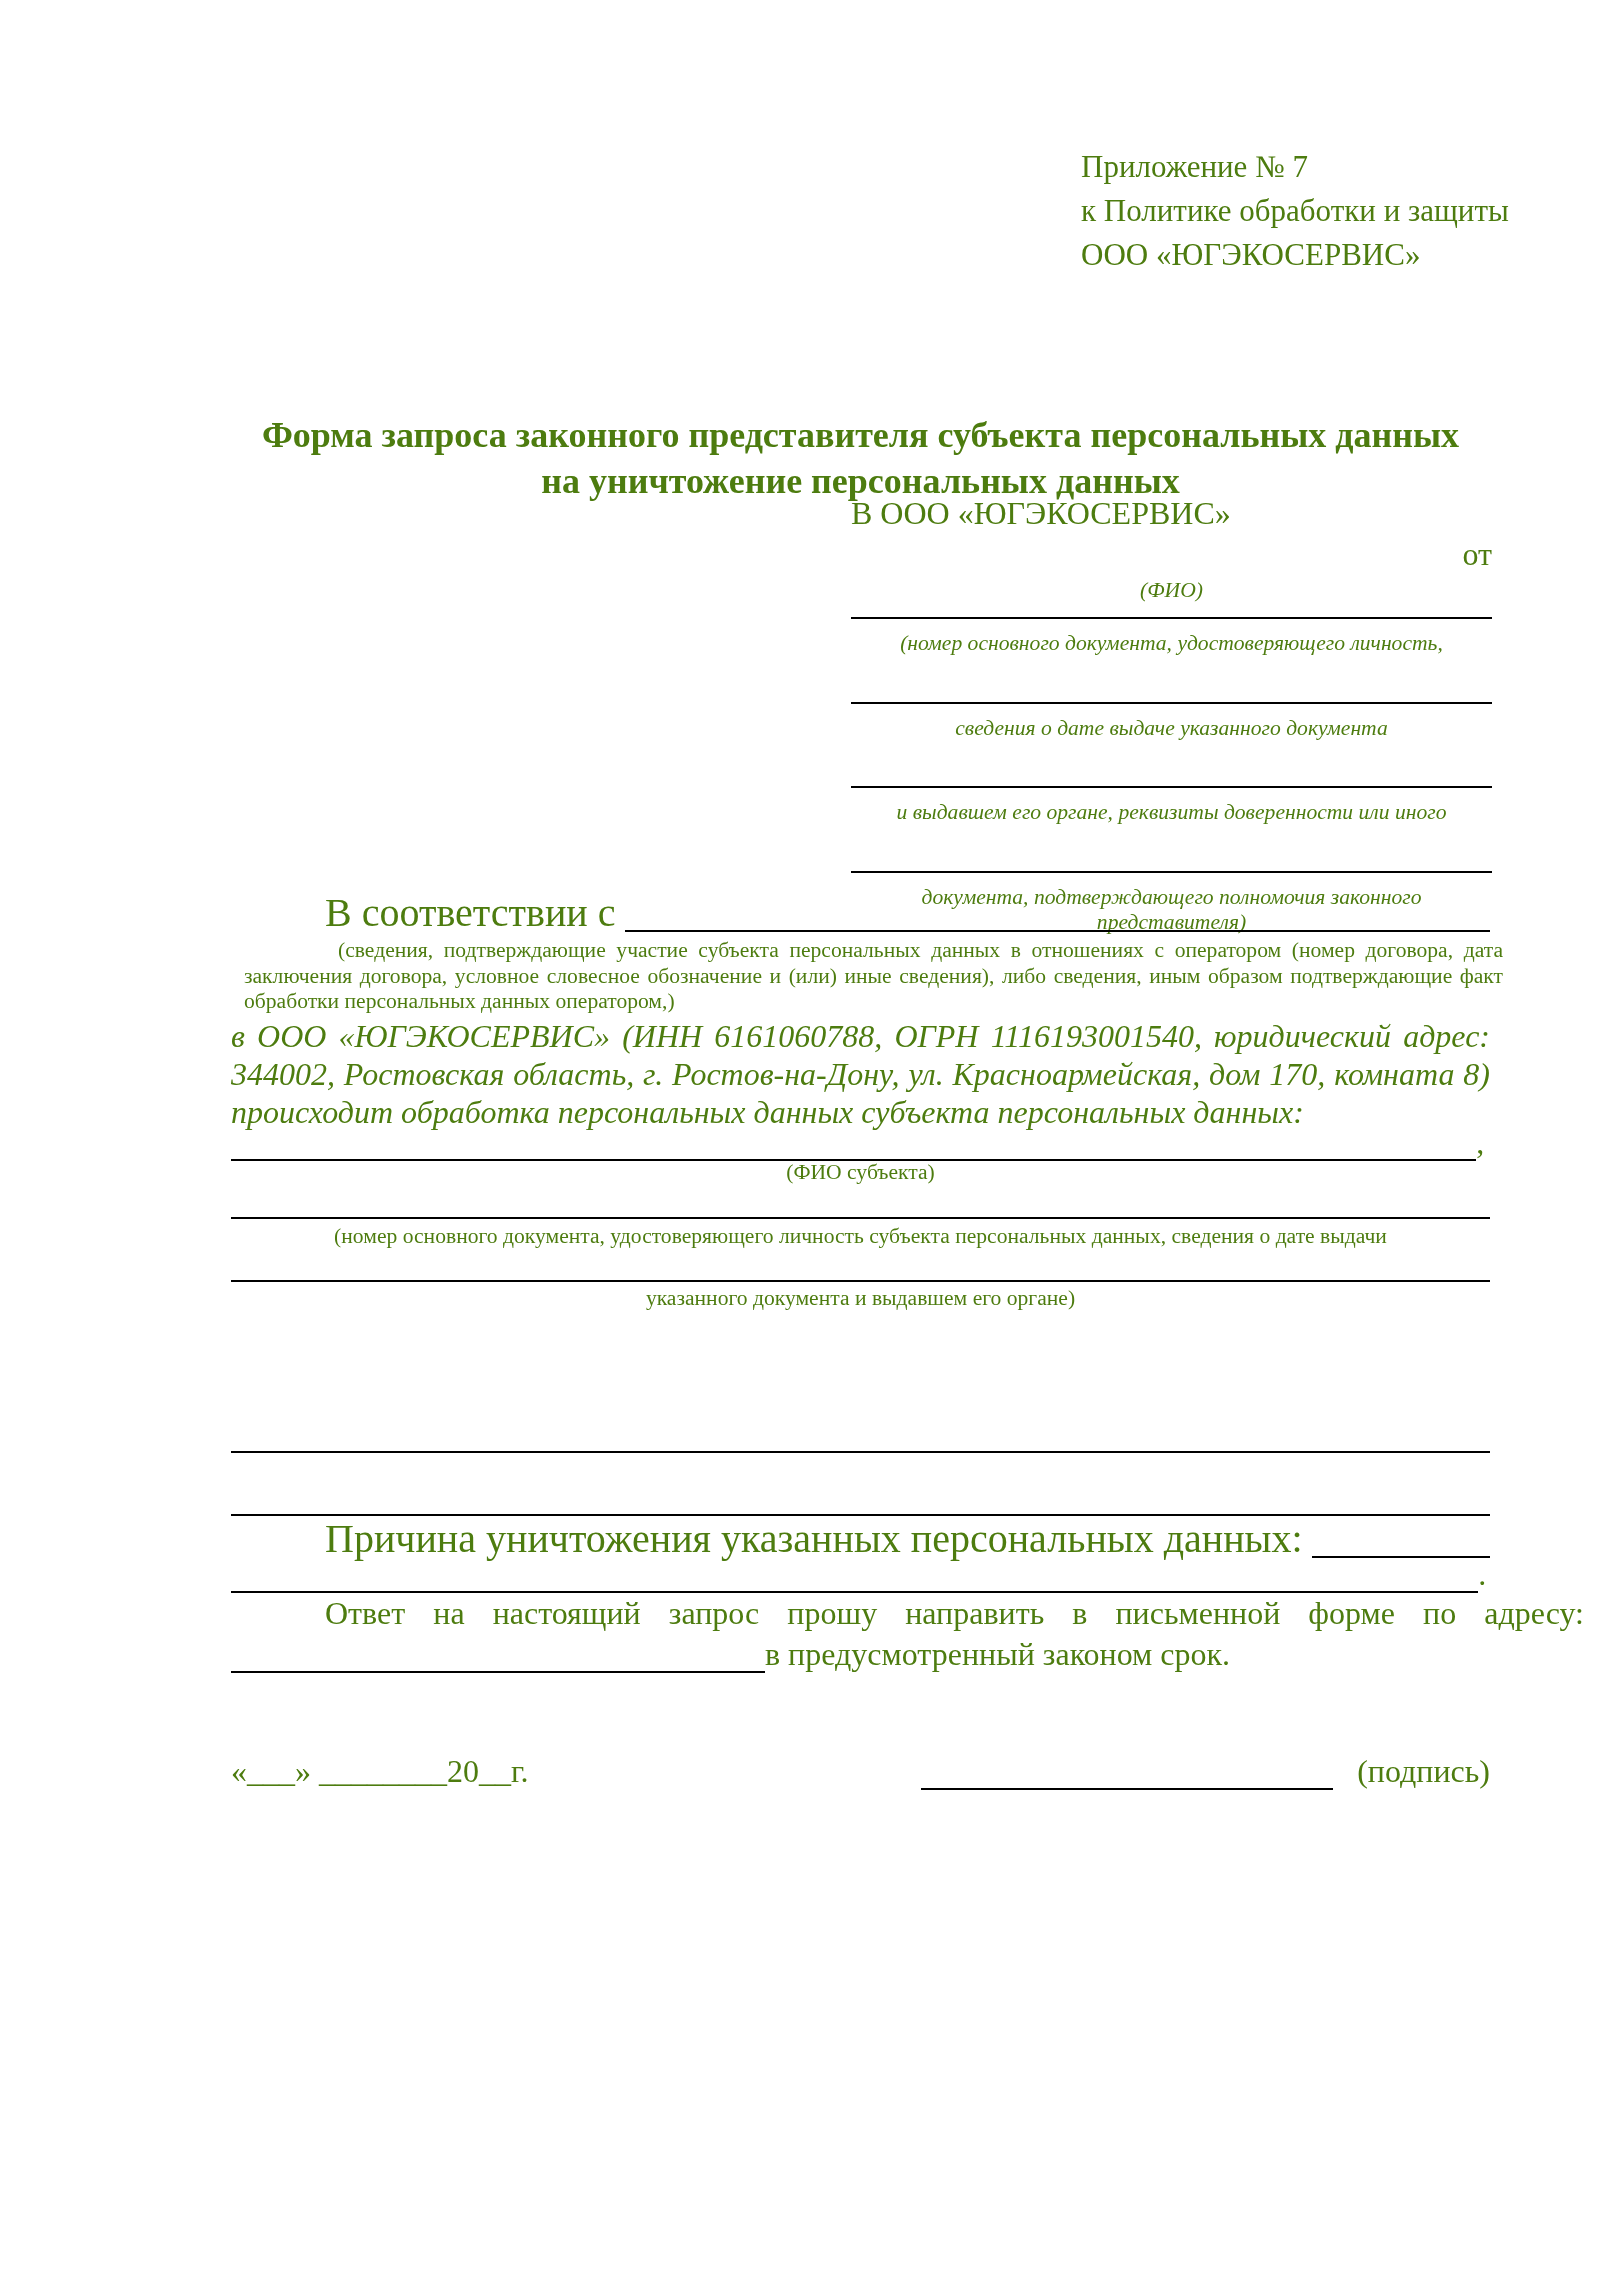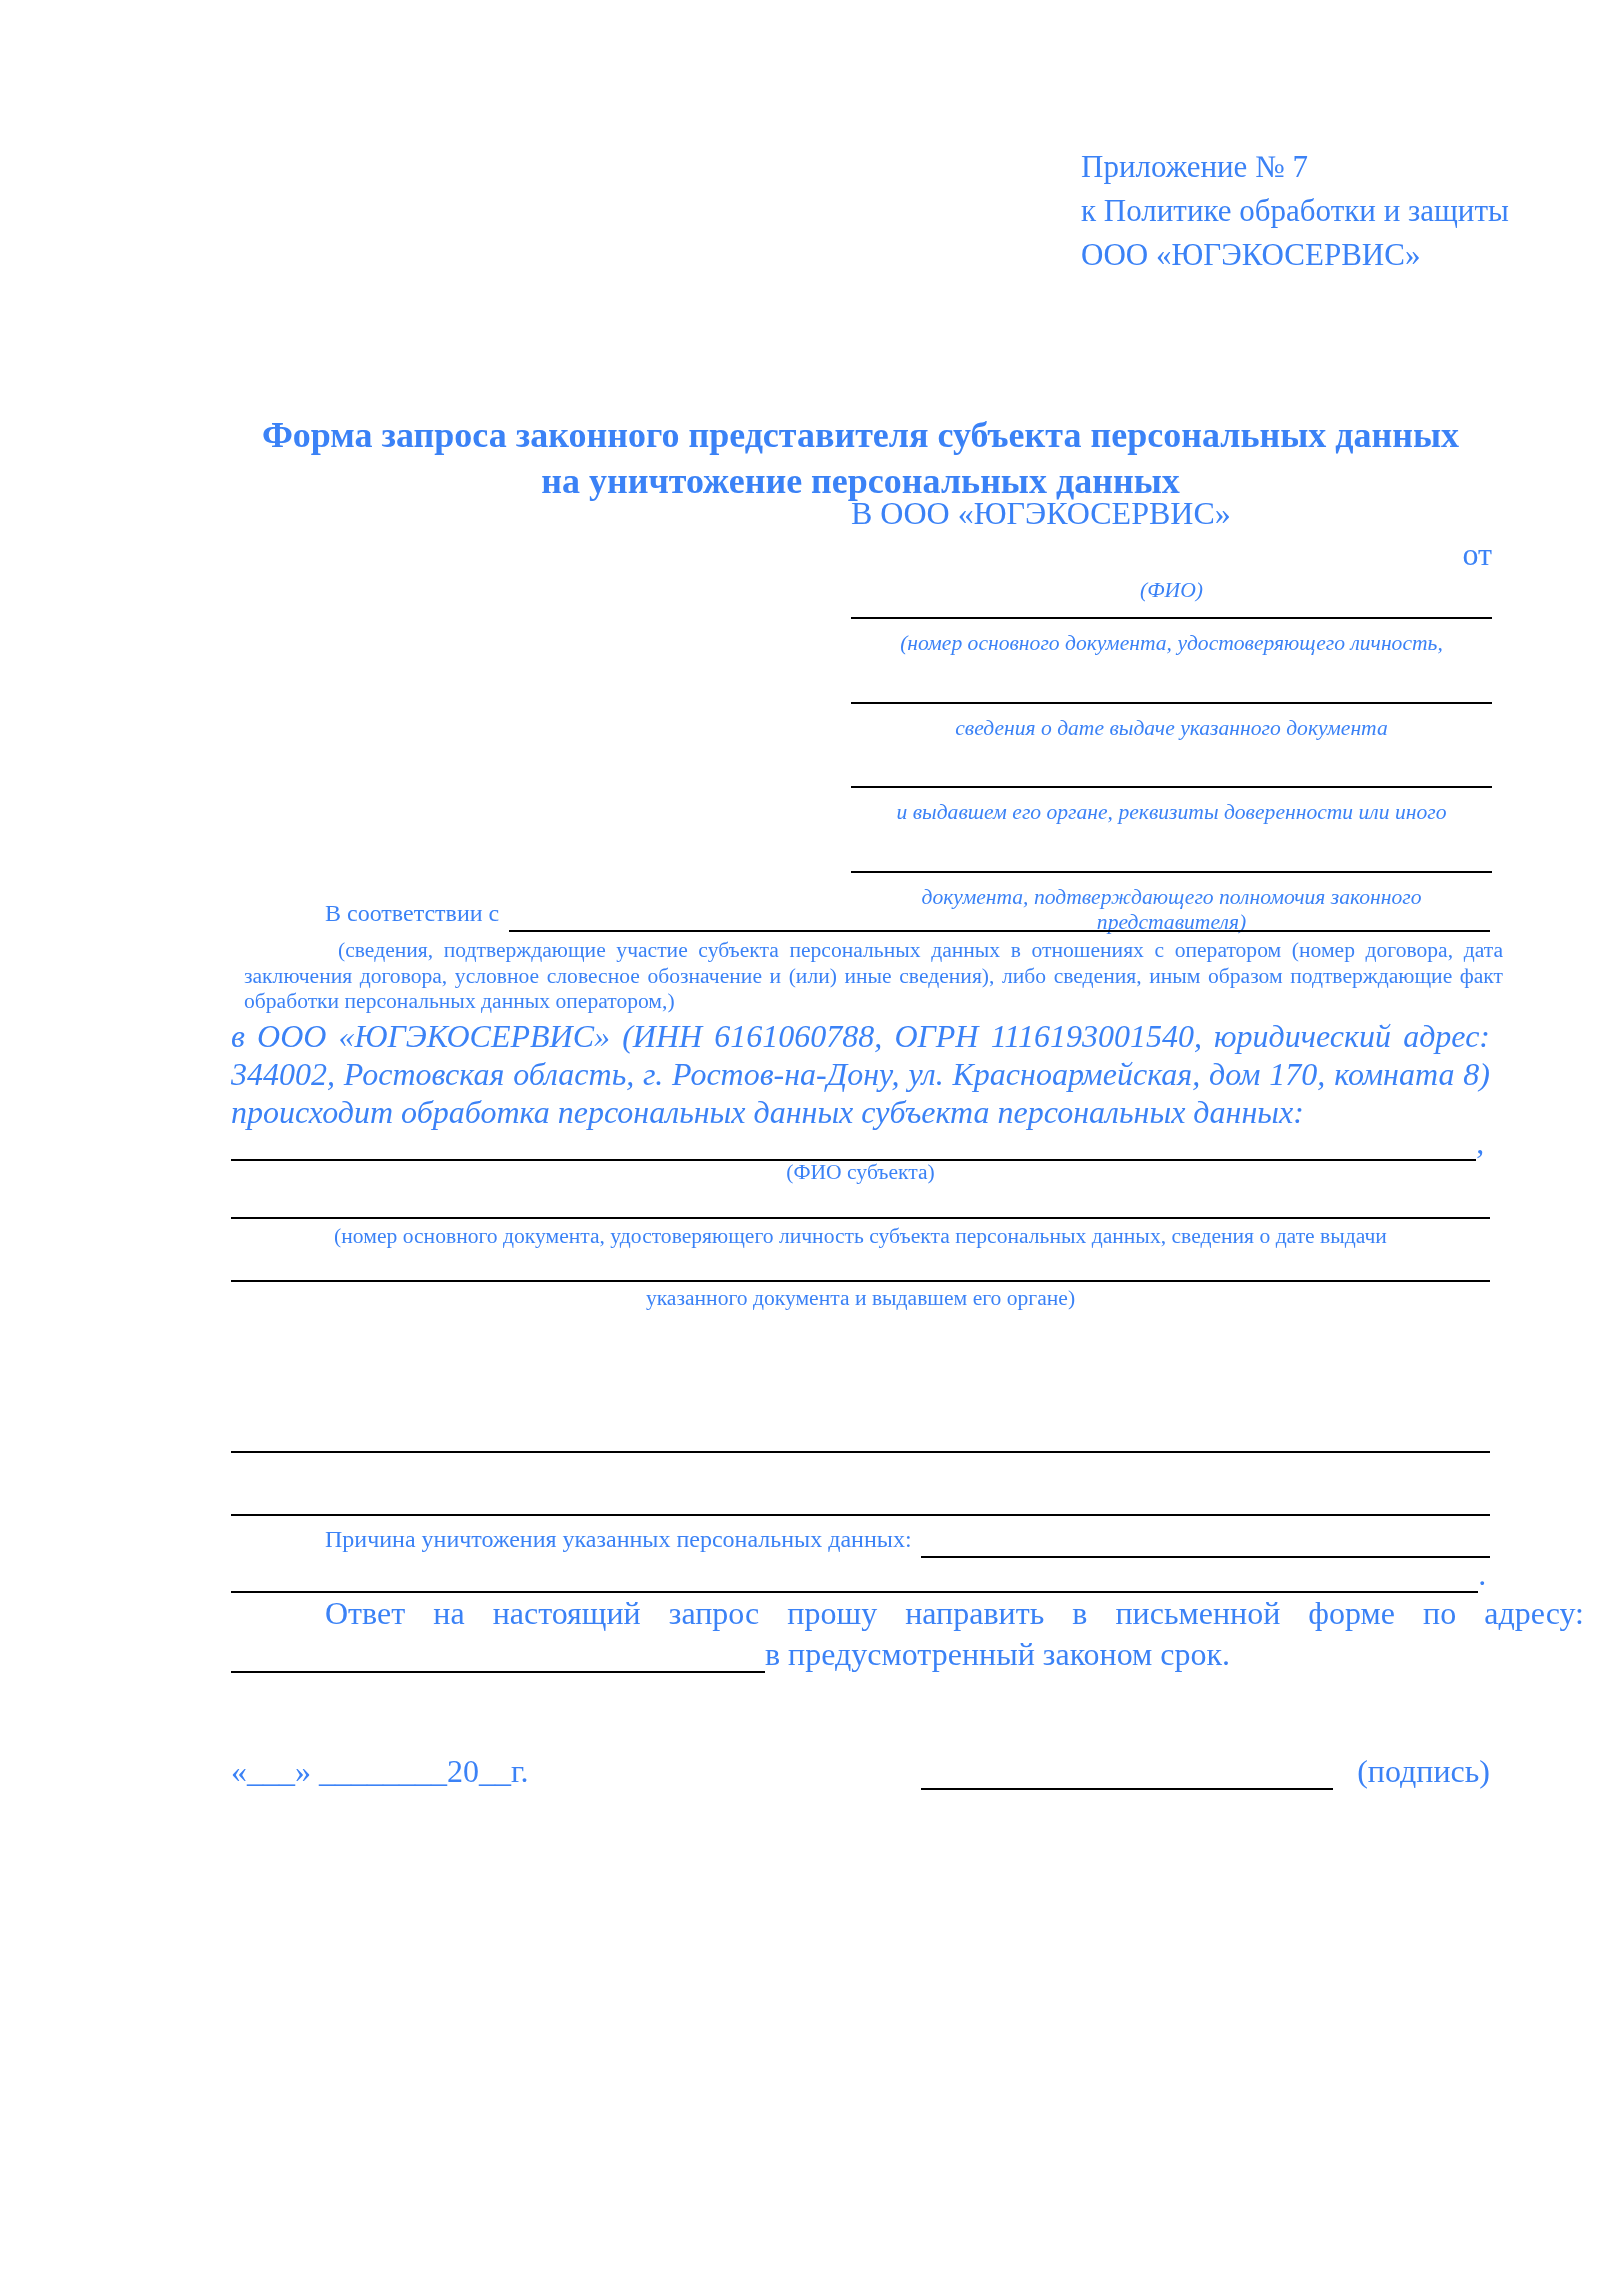--- a/index.html
+++ b/index.html
@@ -1,21 +1,21 @@
 <!DOCTYPE html>
 <html><head>
 <meta charset="utf-8">
 <style>
   html,body { margin:0; padding:0; background:#888; }
   .page {
     position:relative;
     width:1621px; height:2293px;
     margin:0 auto;
     background:#ffffff;
-    color:#3b82f6;
+    color:#4d7c0f;
     font-family:"Liberation Serif","DejaVu Serif",serif;
     overflow:hidden;
   }
   .abs { position:absolute; }
 
   
   .appendix { top:145px; left:1081px; font-size:31px; line-height:44px; }
 
   
   .doc-title { top:412px; left:231px; width:1259px; text-align:center;
@@ -28,21 +28,21 @@
   .from-row .lbl { white-space:nowrap; }
   .from-row .fill { flex:1; margin-left:11.8px; border-bottom:2.9px solid #000; height:25.5px; }
   .cap { font-size:21.6px; line-height:25.5px; text-align:center; }
   .cap.mt { margin-top:12px;font-style:italic; }
   .ad-fill-1 { height:13.7px; border-bottom:2.9px solid #000; }
   .ad-fill   { height:45px; border-bottom:2.9px solid #000; }
 
   
   .body-text { font-size:32px; line-height:38px; }
   .just { text-align:justify; text-align-last:justify; }
-  .lead-row { display:flex; align-items:flex-end; font-size:24px; line-height:38px; }
+  .lead-row { display:flex; align-items:flex-end; font-size:40px; line-height:38px; }
   .lead-row .lead { white-space:nowrap; }
   .lead-row .fill { flex:1; margin-left:9.8px; border-bottom:2.9px solid #000; height:29px; }
   .indent { padding-left:94px; }
 
   .basis      { top:894px;  left:231px; width:1259px; }
   .basis-note { top:938px;  left:244px; width:1259px; font-size:21.6px; line-height:25.5px; }
   .operator-p { top:1017px; left:231px; width:1259px;font-style:italic; }
 
   .subject-comma-row { top:1124px; left:231px; width:1259px; display:flex; align-items:flex-end; font-size:32px; }
   .subject-comma-row .fill { flex:1; border-bottom:2.9px solid #000; height:27.4px; }

